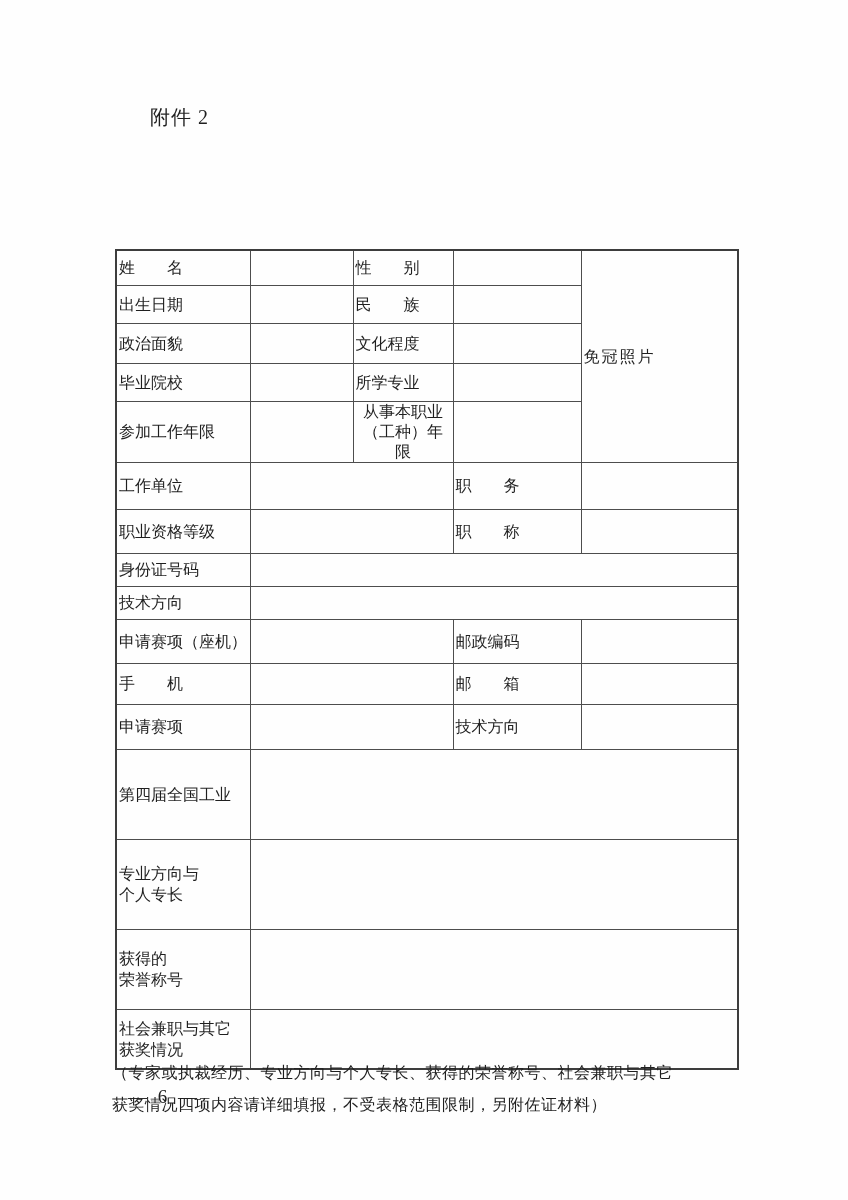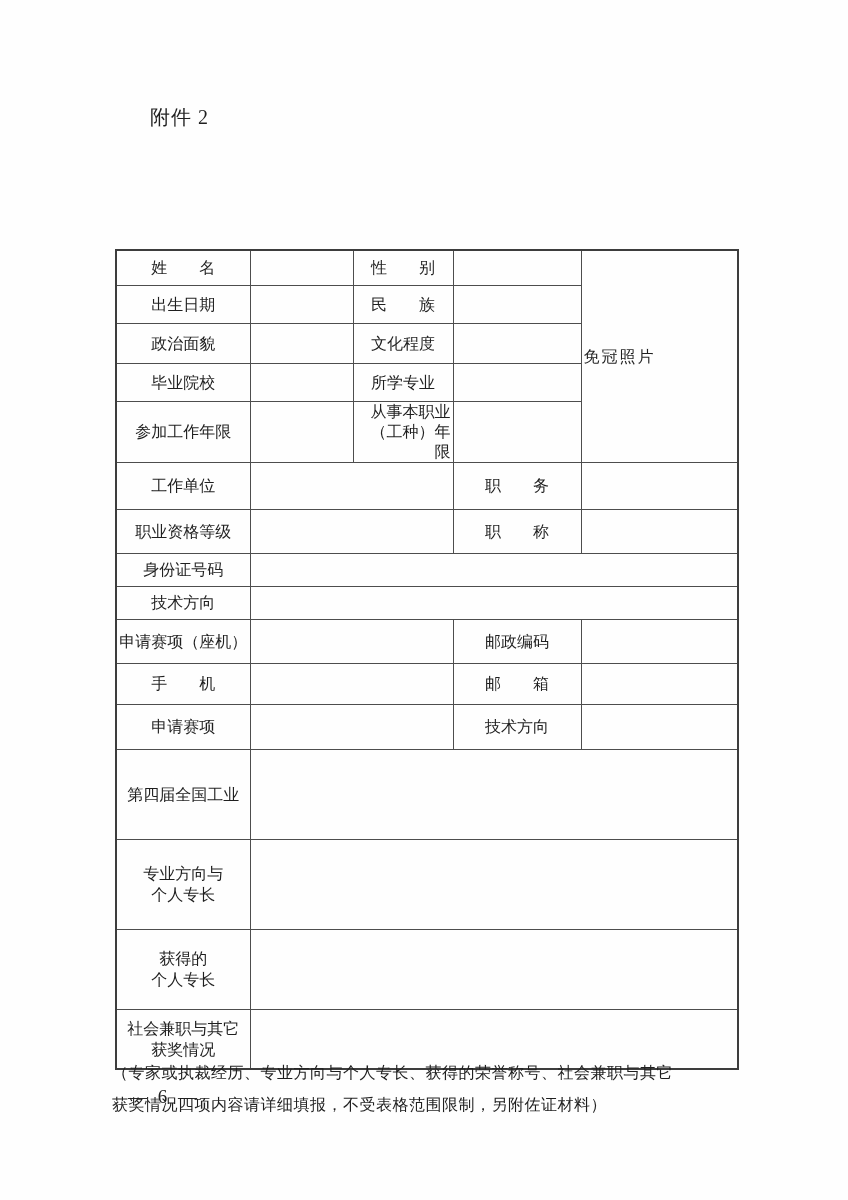--- a/index.html
+++ b/index.html
@@ -47,30 +47,30 @@
     border: 2px solid #3d3d3d;
   }
   table.form-table td {
     border: 1px solid #4d4d4d;
     font-size: 16px;
     padding: 0 2px;
     vertical-align: middle;
     overflow: hidden;
   }
   td.lbl {
-    text-align: center;
+    text-align: left;
     white-space: pre-line;
     line-height: 21px;
   }
   td.val {
     text-align: left;
   }
   td.occ-years {
     font-size: 15px;
-    text-align: right;
+    text-align: center;
     padding-left: 4px;
     white-space: pre-line;
     line-height: 20px;
     margin-left: 16px;
   }
   td.photo {
     text-align: left;
     letter-spacing: 2px;
   }
   .note {
@@ -182,21 +182,21 @@
         <td class="lbl">第四届全国工业</td>
         <td class="val" colspan="4"></td>
       </tr>
       <tr style="height:90px">
         <td class="lbl">专业方向与
 个人专长</td>
         <td class="val" colspan="4"></td>
       </tr>
       <tr style="height:80px">
         <td class="lbl">获得的
-个人专长</td>
+荣誉称号</td>
         <td class="val" colspan="4"></td>
       </tr>
       <tr style="height:60px">
         <td class="lbl">社会兼职与其它
 获奖情况</td>
         <td class="val" colspan="4"></td>
       </tr>
     </tbody>
   </table>
 

